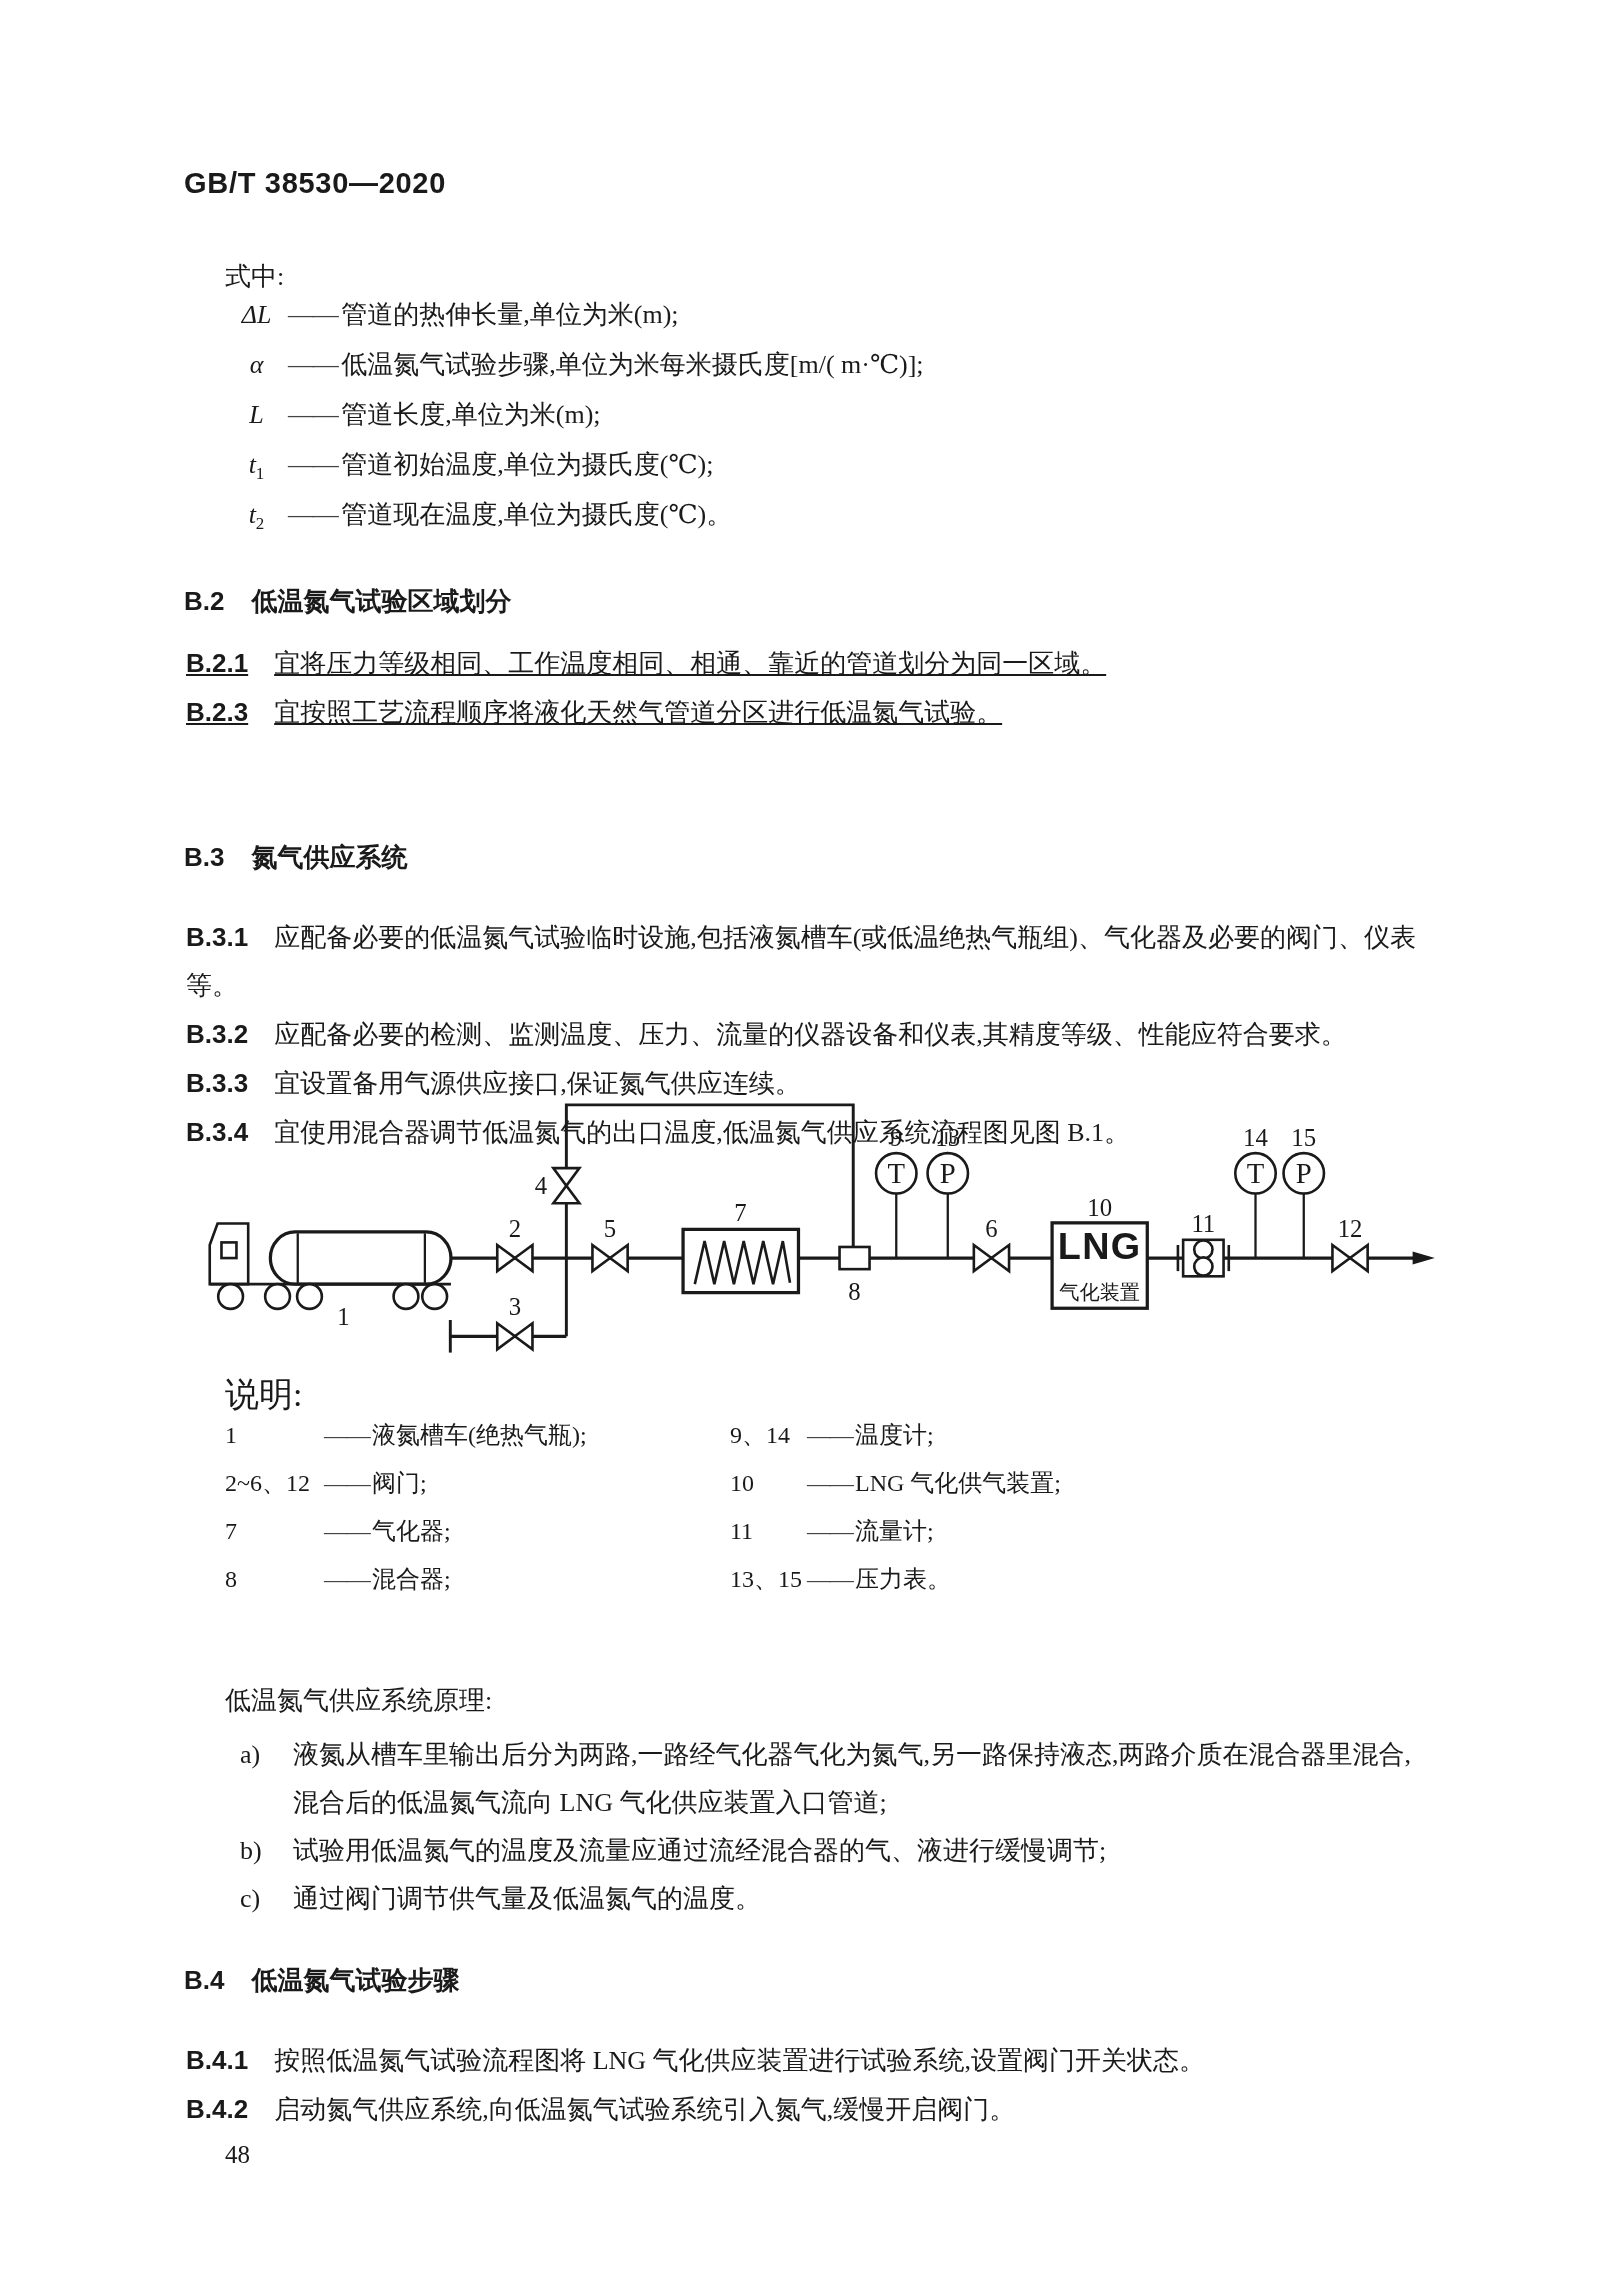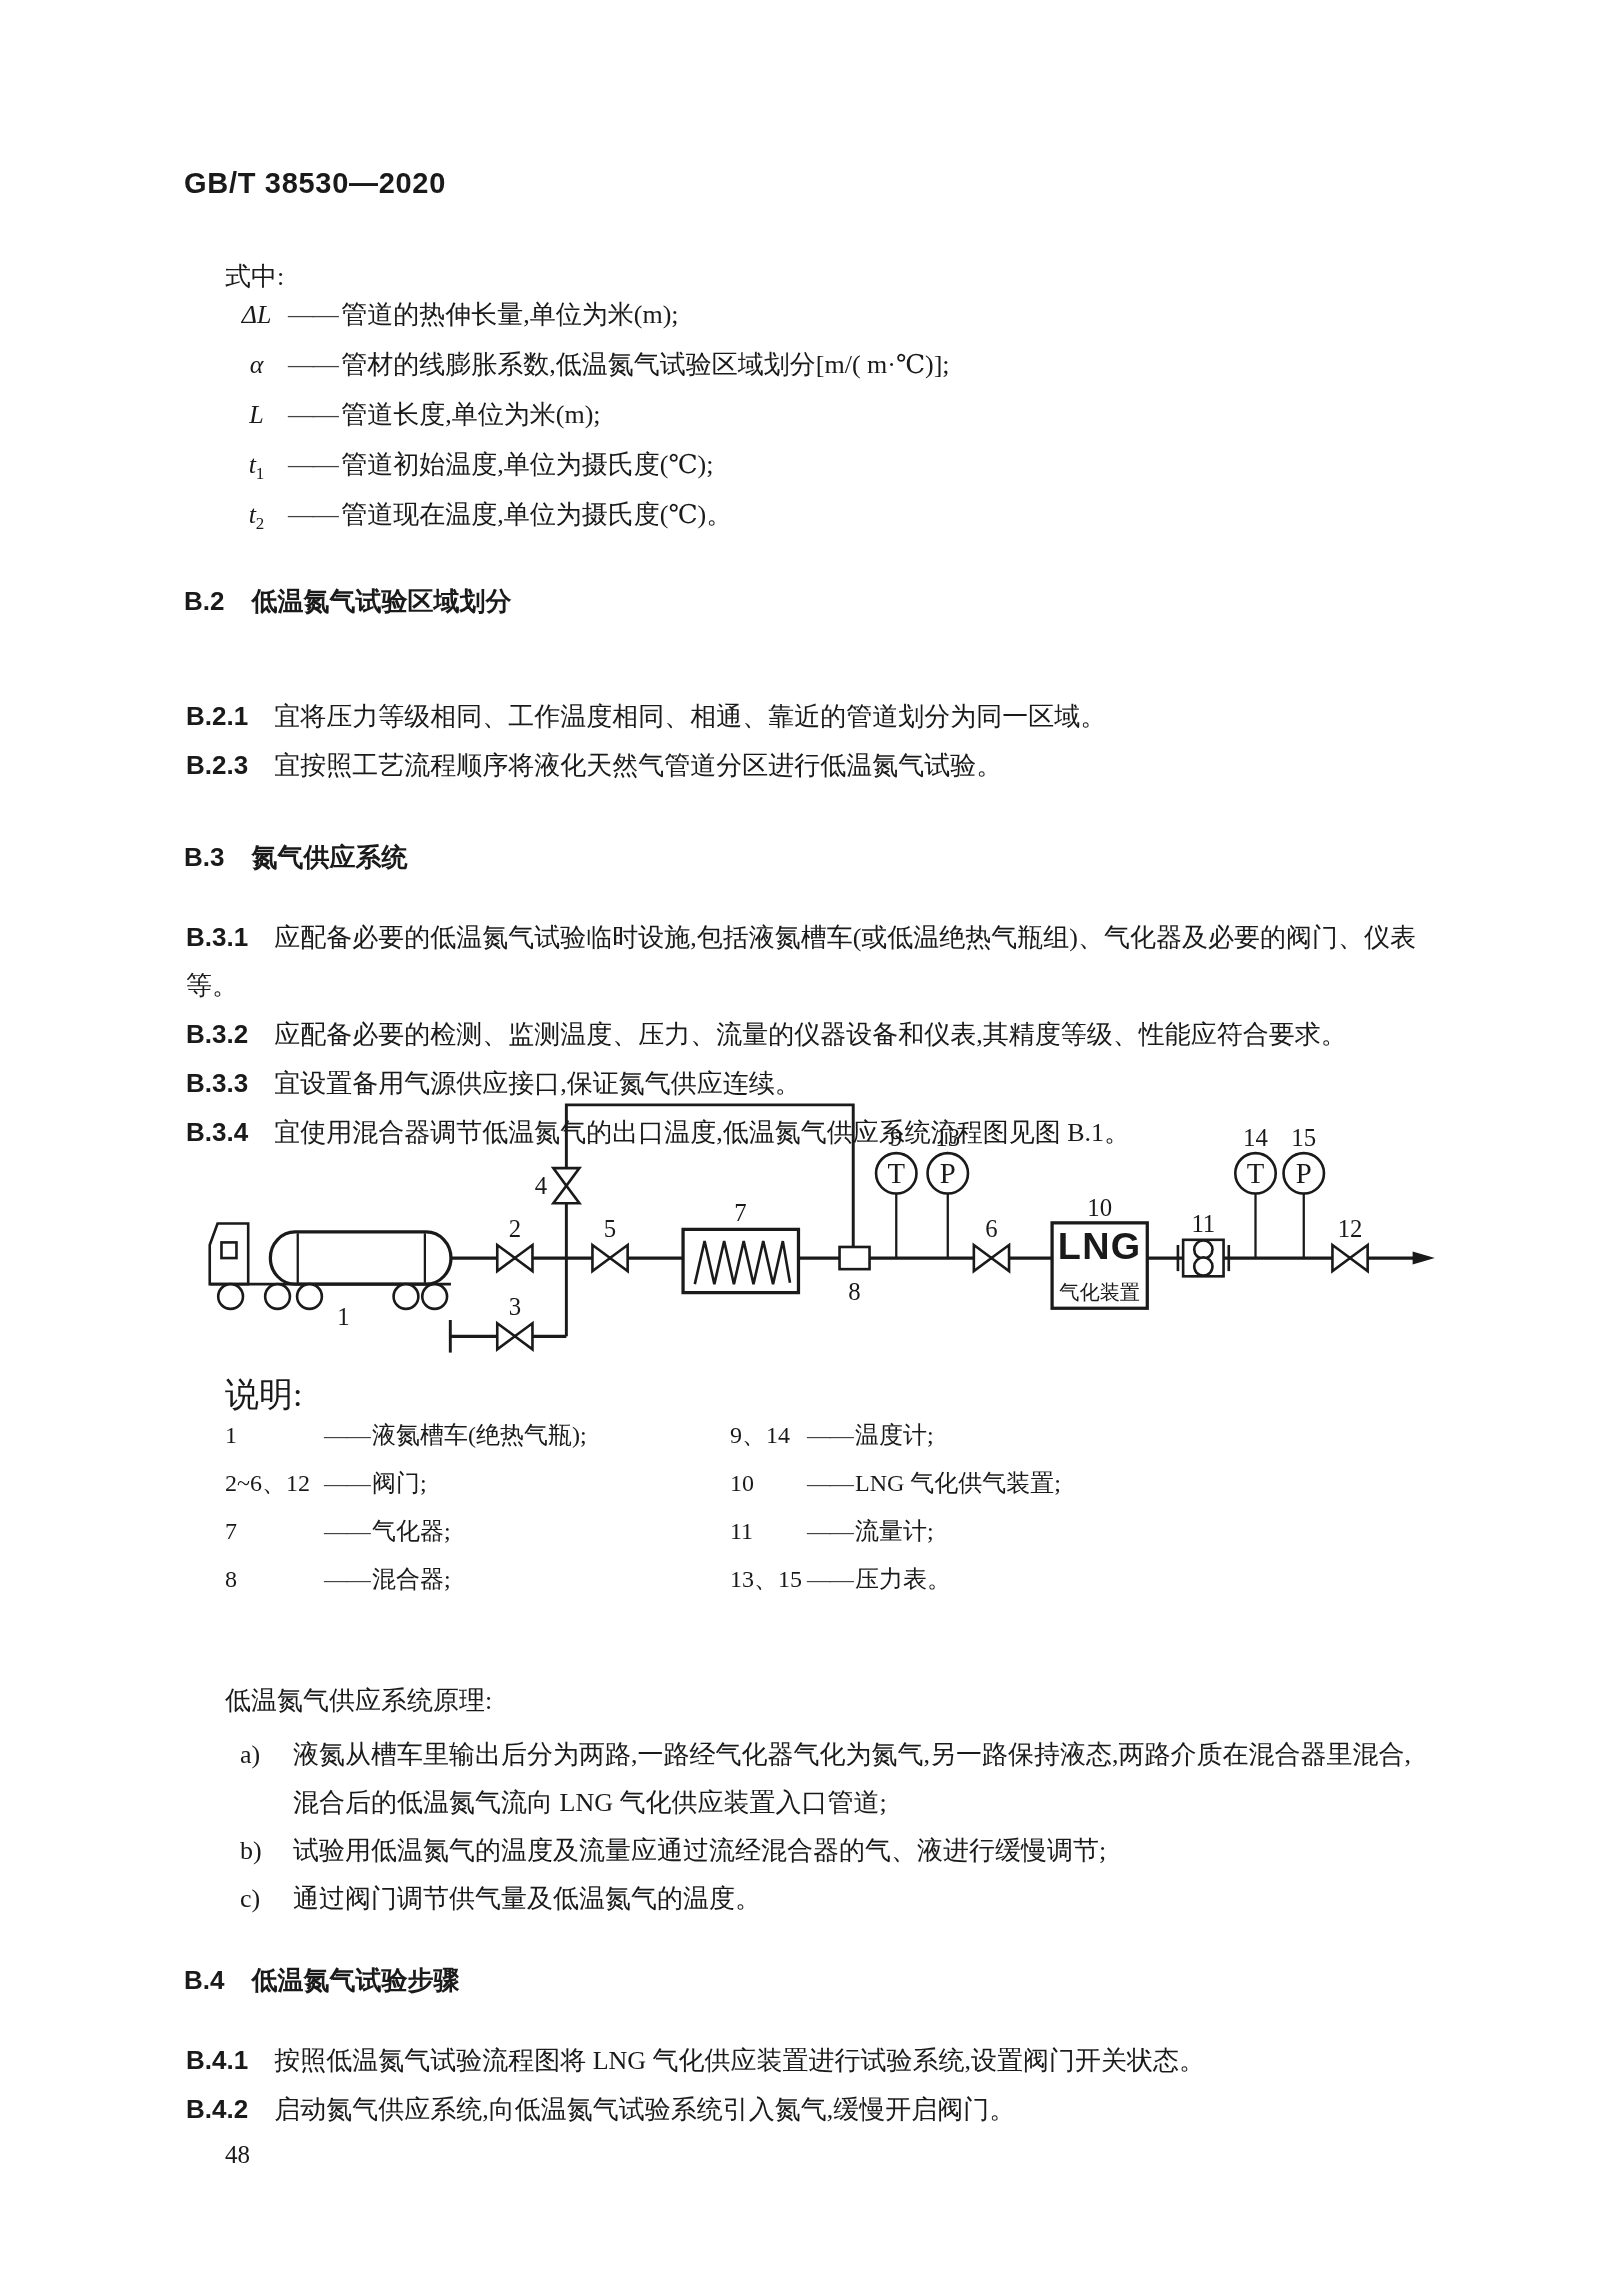--- a/index.html
+++ b/index.html
@@ -47,21 +47,21 @@
 
   <div class="abs defs">
     <div class="def-row">
       <span class="def-sym"><i>ΔL</i><sub></sub></span>
       <span class="def-dash">——</span>
       <span>管道的热伸长量,单位为米(m);</span>
     </div>
     <div class="def-row">
       <span class="def-sym"><i>α</i><sub></sub></span>
       <span class="def-dash">——</span>
-      <span>管材的线膨胀系数,低温氮气试验区域划分[m/( m·℃)];</span>
+      <span>低温氮气试验步骤,单位为米每米摄氏度[m/( m·℃)];</span>
     </div>
     <div class="def-row">
       <span class="def-sym"><i>L</i><sub></sub></span>
       <span class="def-dash">——</span>
       <span>管道长度,单位为米(m);</span>
     </div>
     <div class="def-row">
       <span class="def-sym"><i>t</i><sub>1</sub></span>
       <span class="def-dash">——</span>
       <span>管道初始温度,单位为摄氏度(℃);</span>
@@ -69,21 +69,21 @@
     <div class="def-row">
       <span class="def-sym"><i>t</i><sub>2</sub></span>
       <span class="def-dash">——</span>
       <span>管道现在温度,单位为摄氏度(℃)。</span>
     </div>
   </div>
 
   <div class="abs sec-heading" style="left:184px;top:584px;">
     <span class="snum">B.2</span><span>低温氮气试验区域划分</span>
   </div>
-  <div class="abs clauses" style="left:186px;top:692px;">
+  <div class="abs clauses" style="left:186px;top:639px;text-decoration:underline;">
     <p class="clause"><span class="cnum">B.2.1</span><span>宜将压力等级相同、工作温度相同、相通、靠近的管道划分为同一区域。</span></p>
     <p class="clause"><span class="cnum">B.2.3</span><span>宜按照工艺流程顺序将液化天然气管道分区进行低温氮气试验。</span></p>
   </div>
 
   <div class="abs sec-heading" style="left:184px;top:840px;">
     <span class="snum">B.3</span><span>氮气供应系统</span>
   </div>
   <div class="abs clauses" style="left:186px;top:913px;">
     <p class="clause"><span class="cnum">B.3.1</span><span>应配备必要的低温氮气试验临时设施,包括液氮槽车(或低温绝热气瓶组)、气化器及必要的阀门、仪表等。</span></p>
     <p class="clause"><span class="cnum">B.3.2</span><span>应配备必要的检测、监测温度、压力、流量的仪器设备和仪表,其精度等级、性能应符合要求。</span></p>

